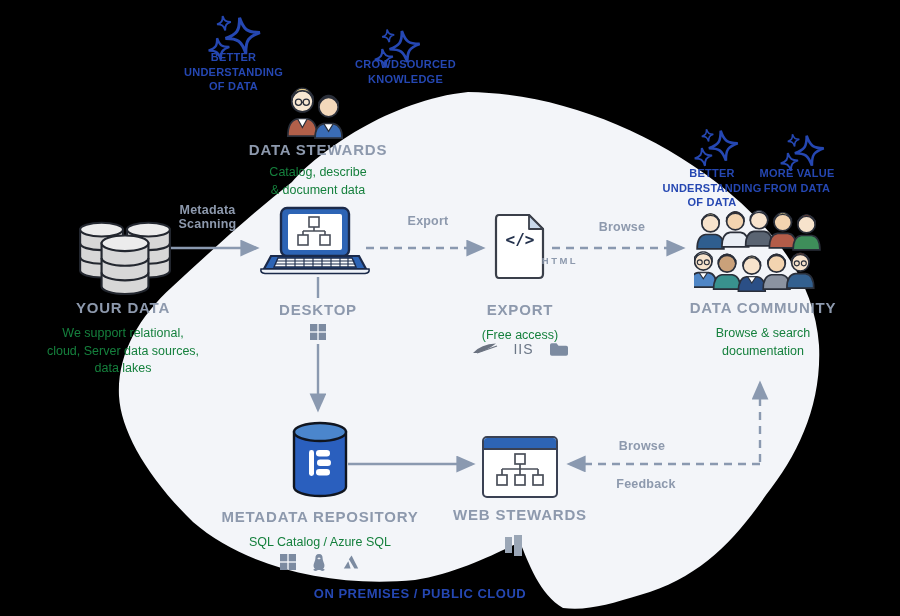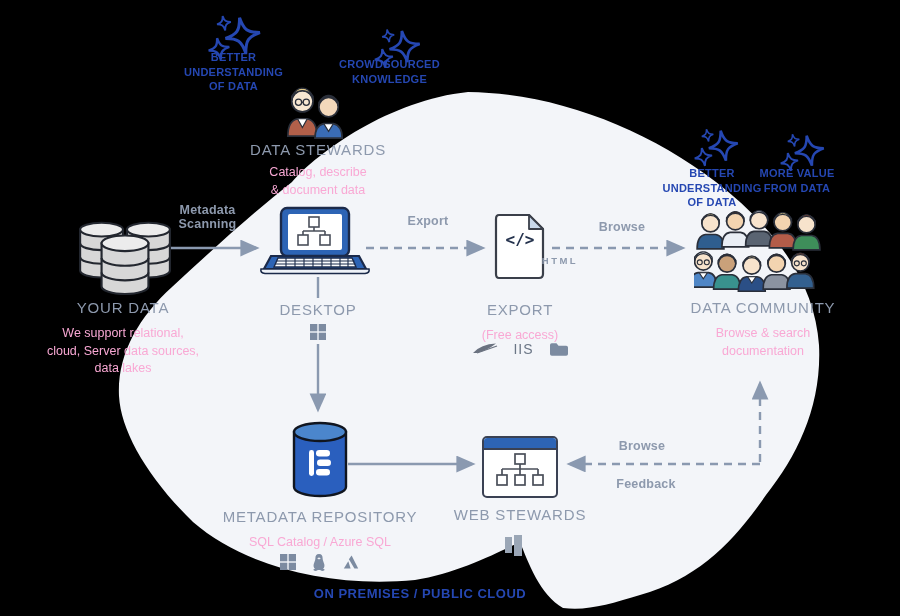--- a/index.html
+++ b/index.html
@@ -10,25 +10,25 @@
   }
   .abs{position:absolute;}
   #blob-layer{left:0;top:0;z-index:0;}
   #arrow-layer{left:0;top:0;z-index:1;}
   .layer2{z-index:2;}
   .badge{
     color:#2547b2;font-weight:bold;font-size:11px;line-height:1.34;
     text-align:center;letter-spacing:.25px;white-space:pre-line;
   }
   .node-title{
-    color:#8d99ad;font-weight:normal;font-size:15px;letter-spacing:.8px;
+    color:#8d99ad;font-weight:bold;font-size:15px;letter-spacing:.8px;
     text-align:center;white-space:pre-line;
   }
   .node-sub{
-    color:#f9a8d4;font-size:12.5px;line-height:1.4;text-align:center;
+    color:#15803d;font-size:12.5px;line-height:1.4;text-align:center;
     white-space:pre-line;
   }
   .edge-label{
     color:#8d99ad;font-size:12.5px;font-weight:bold;text-align:center;
     white-space:pre-line;letter-spacing:.2px;
   }
   .footer-label{
     color:#2547b2;font-weight:bold;font-size:13px;letter-spacing:.5px;
     text-align:center;
   }
@@ -101,21 +101,21 @@
 <svg class="abs layer2" style="left:203px;top:12px" width="62" height="56">
     <use href="#sparkle-sym" width="62" height="56"></use>
   </svg>
 <div class="abs layer2 badge" style="left:156px;top:50px;width:155px">BETTER
 UNDERSTANDING
 OF DATA</div>
 
 <svg class="abs layer2" style="left:370px;top:26px" width="54" height="49">
     <use href="#sparkle-sym" width="54" height="49"></use>
   </svg>
-<div class="abs layer2 badge" style="left:312px;top:57px;width:155px">CROWDSOURCED
+<div class="abs layer2 badge" style="left:328px;top:57px;width:155px">CROWDSOURCED
 KNOWLEDGE</div>
 
 <svg class="abs layer2" style="left:690px;top:126px" width="52" height="47">
     <use href="#sparkle-sym" width="52" height="47"></use>
   </svg>
 <div class="abs layer2 badge" style="left:636px;top:166px;width:152px">BETTER
 UNDERSTANDING
 OF DATA</div>
 
 <svg class="abs layer2" style="left:776px;top:131px" width="52" height="47">

